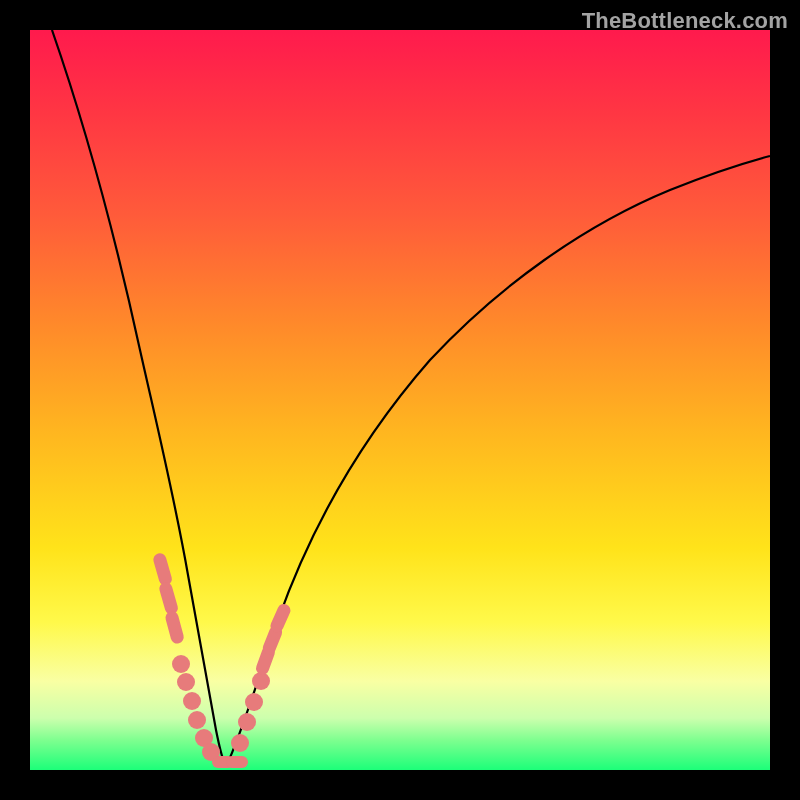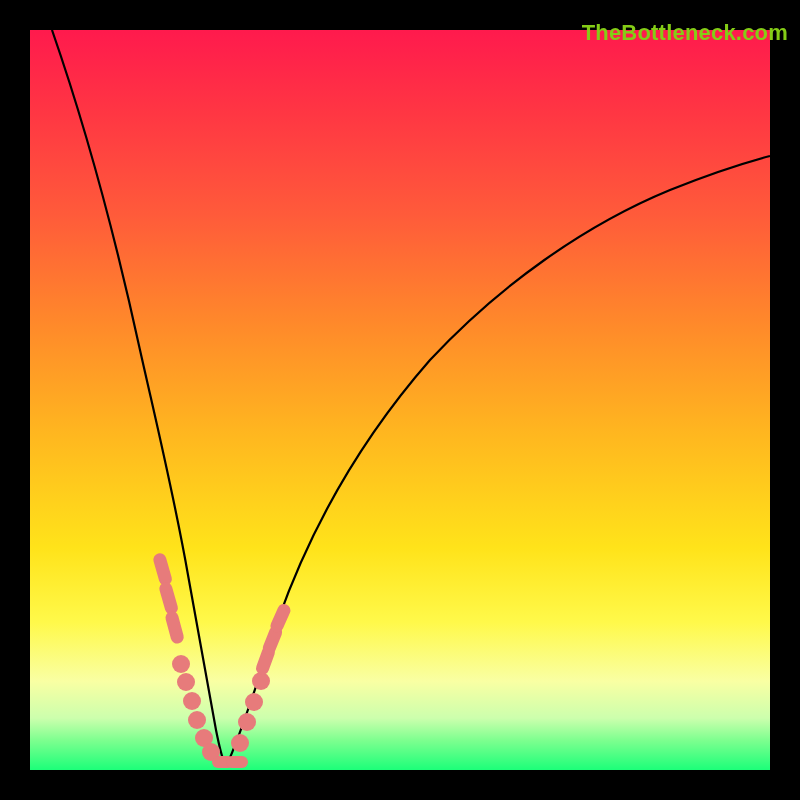--- a/index.html
+++ b/index.html
@@ -34,25 +34,25 @@
       #ffe31a 70%,
       #fff94a 80%,
       #f9ffa3 88%,
       #ccffad 93%,
       #7dff8f 96%,
       #1cff79 100%
     );
   }
   .watermark {
     position: absolute;
-    top: 20px;
+    top: 8px;
     right: 12px;
     font-size: 22px;
     font-weight: 600;
-    color: #84cc16;
+    color: #a3a3a3;
     letter-spacing: 0.2px;
   }
   svg.curve {
     position: absolute;
     left: 0;
     top: 0;
     width: 740px;
     height: 740px;
     overflow: visible;
   }

